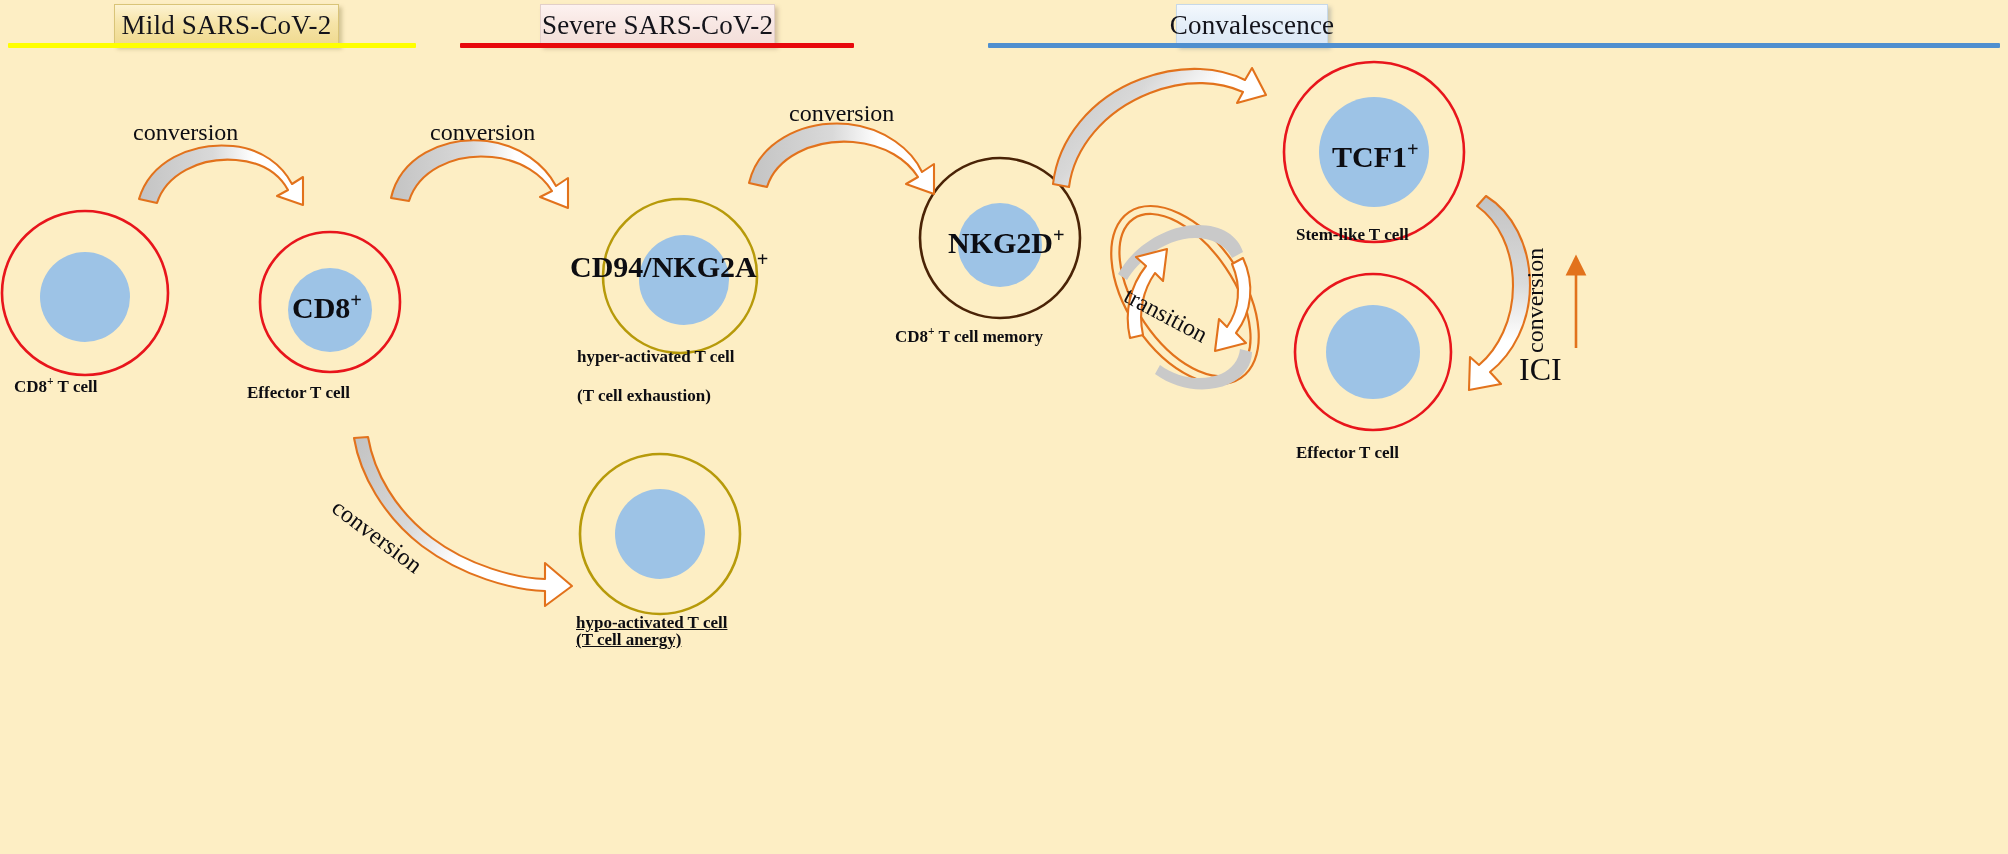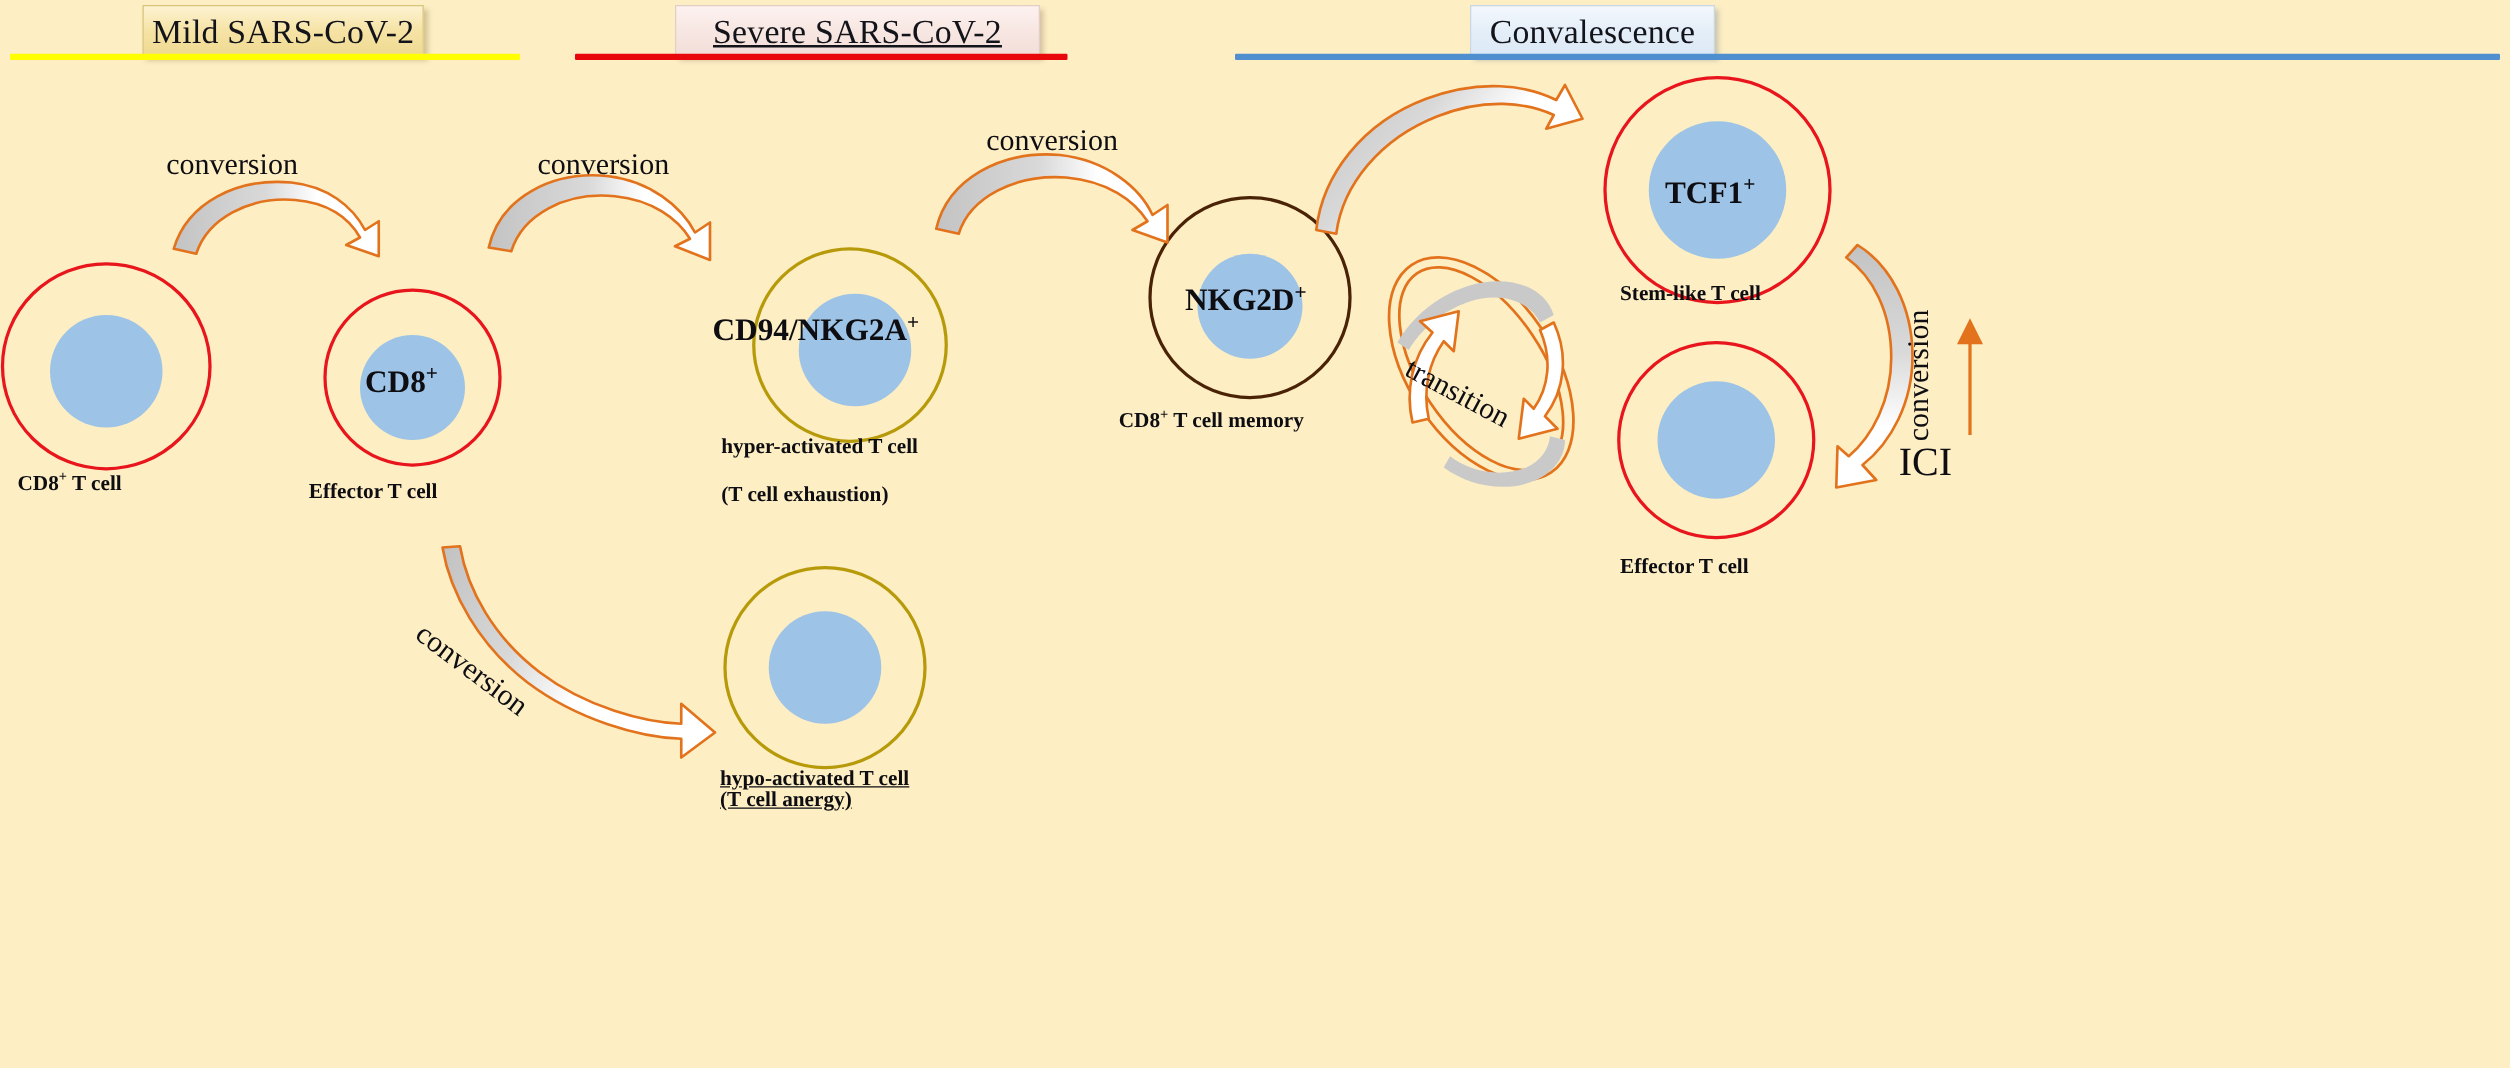--- a/index.html
+++ b/index.html
@@ -38,45 +38,45 @@
   .banner-conv{
     background:linear-gradient(180deg,#f4f8fd 0%,#e4eef8 50%,#dbe8f5 100%);
     border:1px solid #c7d8e8;
     box-shadow:3px 3px 4px rgba(70,90,115,.28);
   }
   .rule{position:absolute;height:5px;border-radius:1px;}
 
   
   .lbl{position:absolute;white-space:nowrap;color:#0d0d12;}
   .cell-name{font-weight:bold;font-size:17px;}
-  .marker{font-weight:bold;font-size:25px;}
+  .marker{font-weight:bold;font-size:30px;}
   .arrowlbl{font-size:24px;font-style:normal;}
   .ici{font-size:32px;}
   .sup{font-size:.68em;vertical-align:super;}
   .rot-conv{
     transform-origin:left bottom;
     transform:rotate(-90deg);
   }
 </style>
 </head>
 <body>
 
 <div id="stage">
 
   <div class="banner banner-mild" style="left:114px;top:4px;width:225px;">
     <span>Mild SARS-CoV-2</span>
   </div>
   <div class="rule" style="left:8px;top:43px;width:408px;background:#ffff00;"></div>
 
-  <div class="banner banner-severe" style="left:540px;top:4px;width:292px;text-decoration:underline;">
+  <div class="banner banner-severe" style="left:540px;top:4px;width:235px;">
     <span>Severe SARS-CoV-2</span>
   </div>
   <div class="rule" style="left:460px;top:43px;width:394px;background:#e8080c;"></div>
 
-  <div class="banner banner-conv" style="left:1176px;top:4px;width:196px;align-items:center;">
+  <div class="banner banner-conv" style="left:1176px;top:4px;width:152px;align-items:center;">
     <span>Convalescence</span>
   </div>
   <div class="rule" style="left:988px;top:43px;width:1012px;background:#4f8fcf;"></div>
 
   <svg class="layer" viewBox="0 0 2008 854">
     <defs>
       <linearGradient id="gradArrowL" x1="0" y1="0" x2="1" y2="0">
         <stop offset="0%" stop-color="#c3c3c3"></stop>
         <stop offset="45%" stop-color="#d9d9d9"></stop>
         <stop offset="70%" stop-color="#ffffff"></stop>

